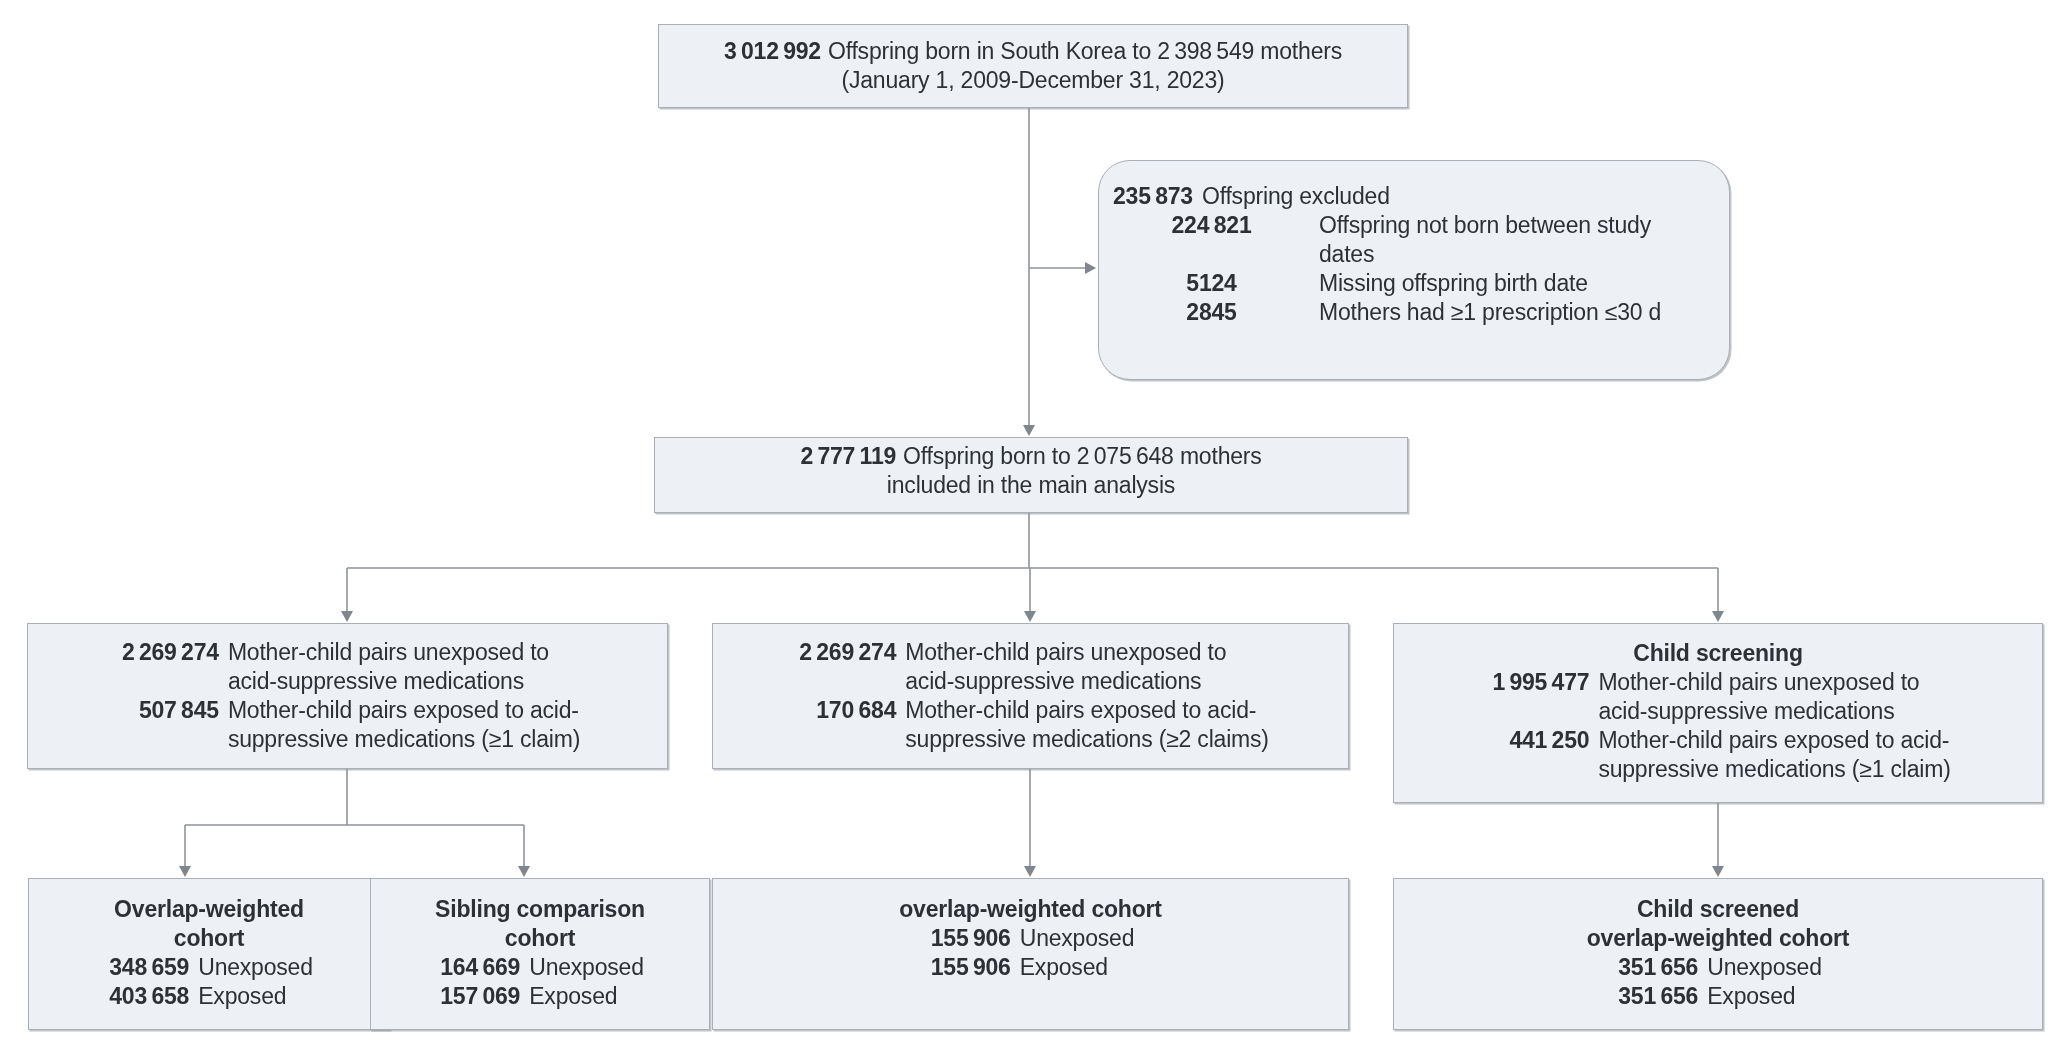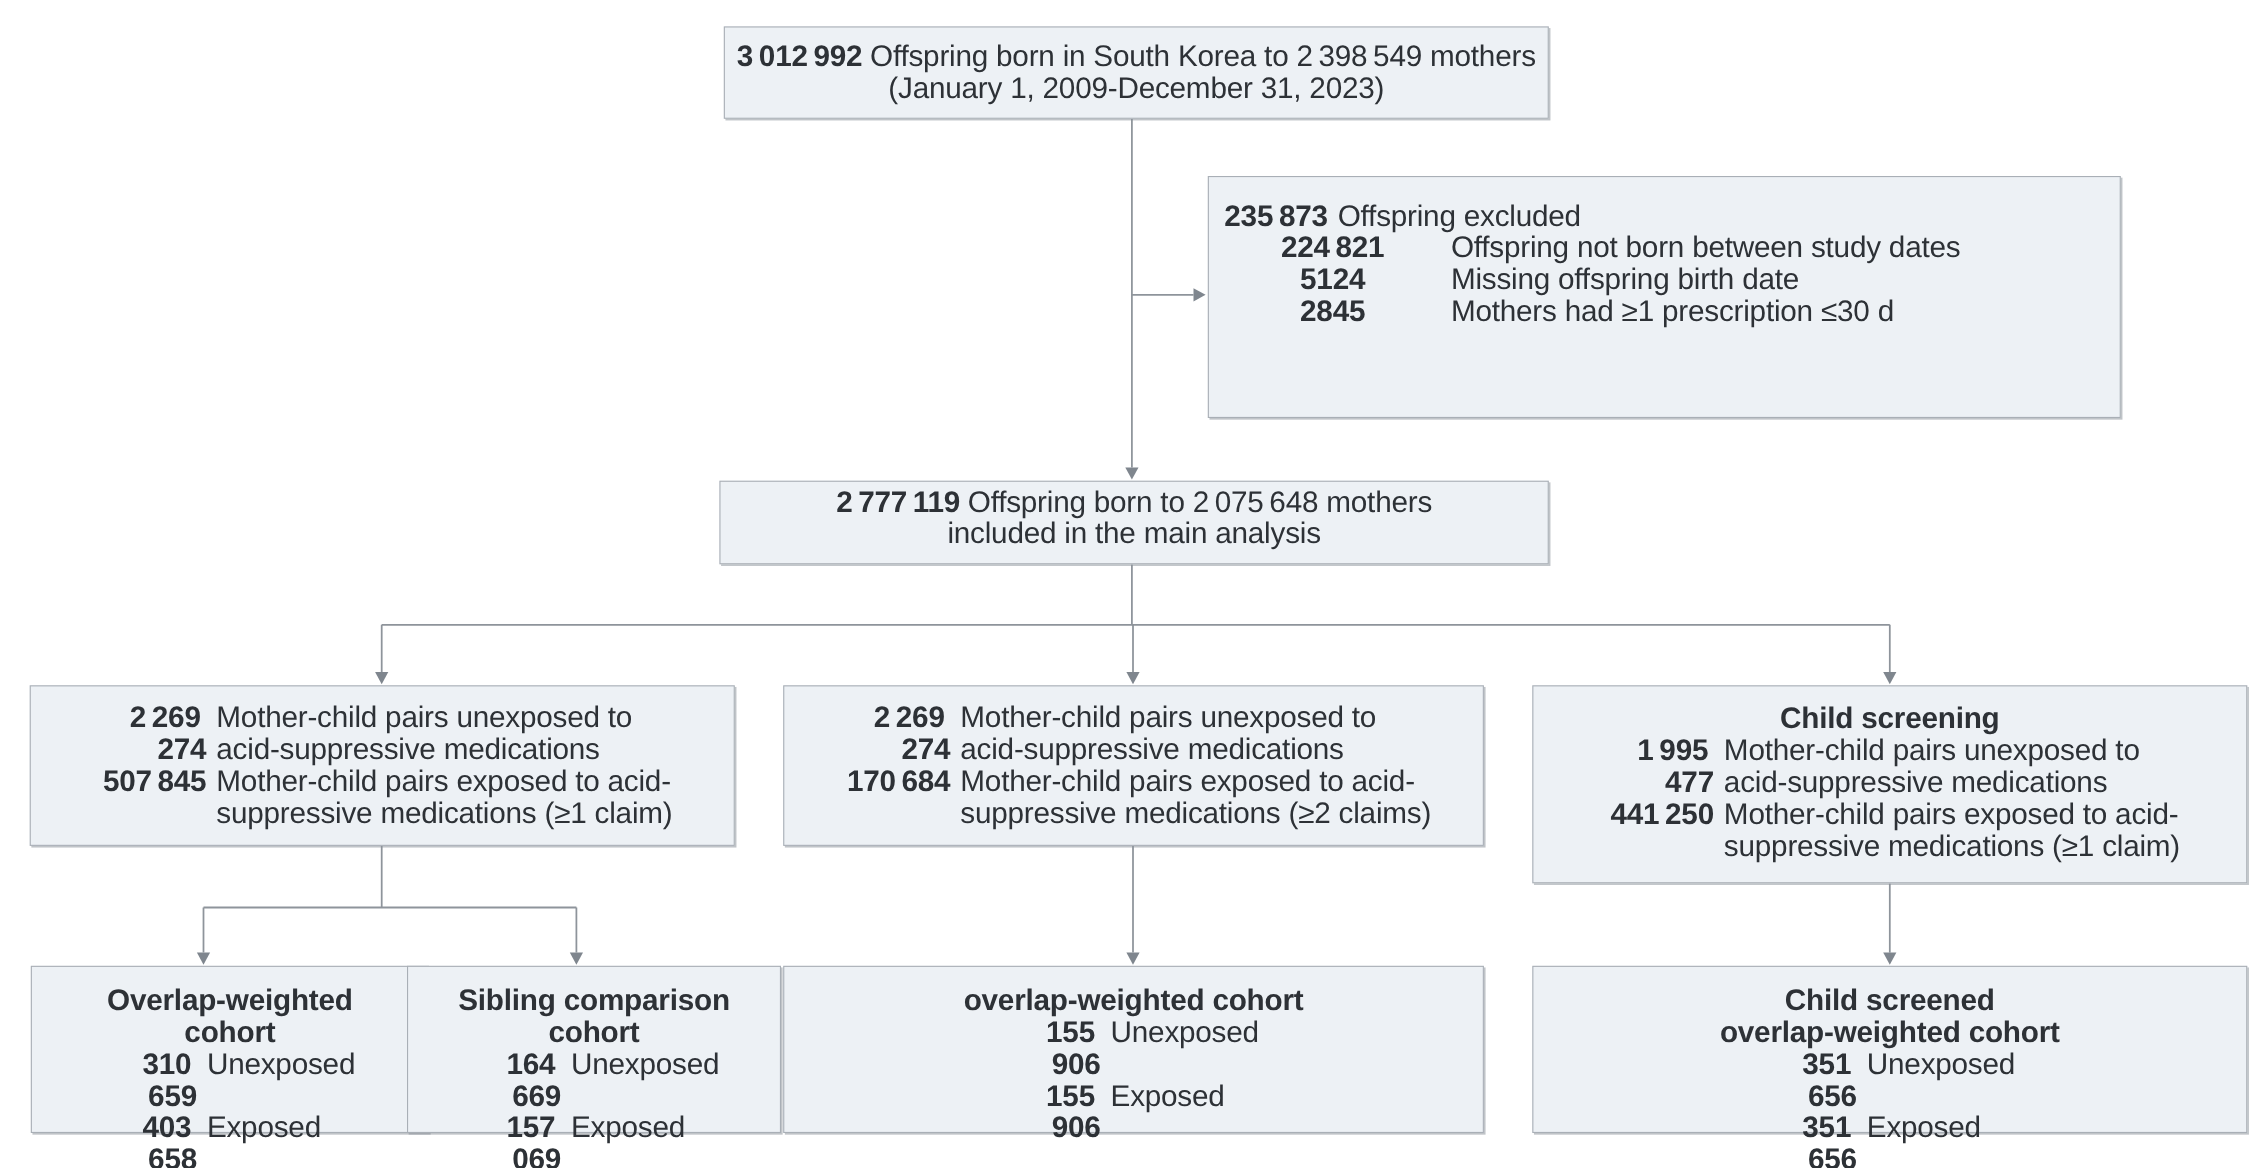--- a/index.html
+++ b/index.html
@@ -1,39 +1,39 @@
 <!DOCTYPE html>
 <html><head>
 <meta charset="utf-8">
 <style>
   html,body{margin:0;padding:0;background:#ffffff;}
   #canvas{
     position:relative;width:2054px;height:1062px;background:#ffffff;
     font-family:"Liberation Sans","DejaVu Sans",sans-serif;
-    color:#2d3136;font-size:27px;line-height:29px;letter-spacing:-0.2px;
+    color:#2d3136;font-size:23px;line-height:29px;letter-spacing:-0.2px;
   }
   #connectors{position:absolute;left:0;top:0;z-index:0;}
   .box{
     position:absolute;box-sizing:border-box;z-index:1;
     background:#edf1f5;border:1.5px solid #a9afb6;
     box-shadow:1.5px 1.5px 0 rgba(140,147,155,.55);
   }
   .num{font-weight:bold;}
   .center-lines{text-align:center;}
   .center-lines .num{margin-right:7px;}
   .title{font-weight:bold;text-align:center;}
   .cblock{width:fit-content;margin:0 auto;}
   .erow{display:flex;align-items:flex-start;}
   .enum{flex:none;text-align:right;font-weight:bold;}
   .etext{margin-left:9px;text-align:left;}
   .w104{width:104px;}
   .w84{width:84px;}
   .xsub .enum{width:197px;text-align:center;}
   #box-top{left:658px;top:24px;width:750px;height:84px;padding-top:12px;}
-  #box-excluded{left:1098px;top:160px;width:830px;height:220px;padding:21px 32px 0 14px;}
+  #box-excluded{left:1098px;top:160px;width:632px;height:220px;padding:21px 32px 0 14px;border-radius:32px;}
   #box-excluded .mainrow{display:flex;}
   #box-excluded .mainrow .num{margin-right:9px;}
   #box-main{left:654px;top:437px;width:754px;height:76px;padding-top:4px;}
   #box-c1{left:27px;top:623px;width:641px;height:146px;padding-top:14px;}
   #box-c2{left:712px;top:623px;width:637px;height:146px;padding-top:14px;}
   #box-scr{left:1393px;top:623px;width:650px;height:180px;padding-top:15px;}
   #box-ow{left:28px;top:878px;width:362px;height:152px;padding-top:16px;}
   #box-sib{left:370px;top:878px;width:340px;height:152px;padding-top:16px;}
   #box-c2ow{left:712px;top:878px;width:637px;height:152px;padding-top:16px;}
   #box-chow{left:1393px;top:878px;width:650px;height:152px;padding-top:16px;}
@@ -152,21 +152,21 @@
         </span>
       </div>
     </div>
   </div>
 
   <div class="box" id="box-ow">
     <div class="title">Overlap-weighted</div>
     <div class="title">cohort</div>
     <div class="cblock">
       <div class="erow">
-        <span class="enum w84">310 659</span>
+        <span class="enum w84">348 659</span>
         <span class="etext">Unexposed</span>
       </div>
       <div class="erow">
         <span class="enum w84">403 658</span>
         <span class="etext">Exposed</span>
       </div>
     </div>
   </div>
 
   <div class="box" id="box-sib">

